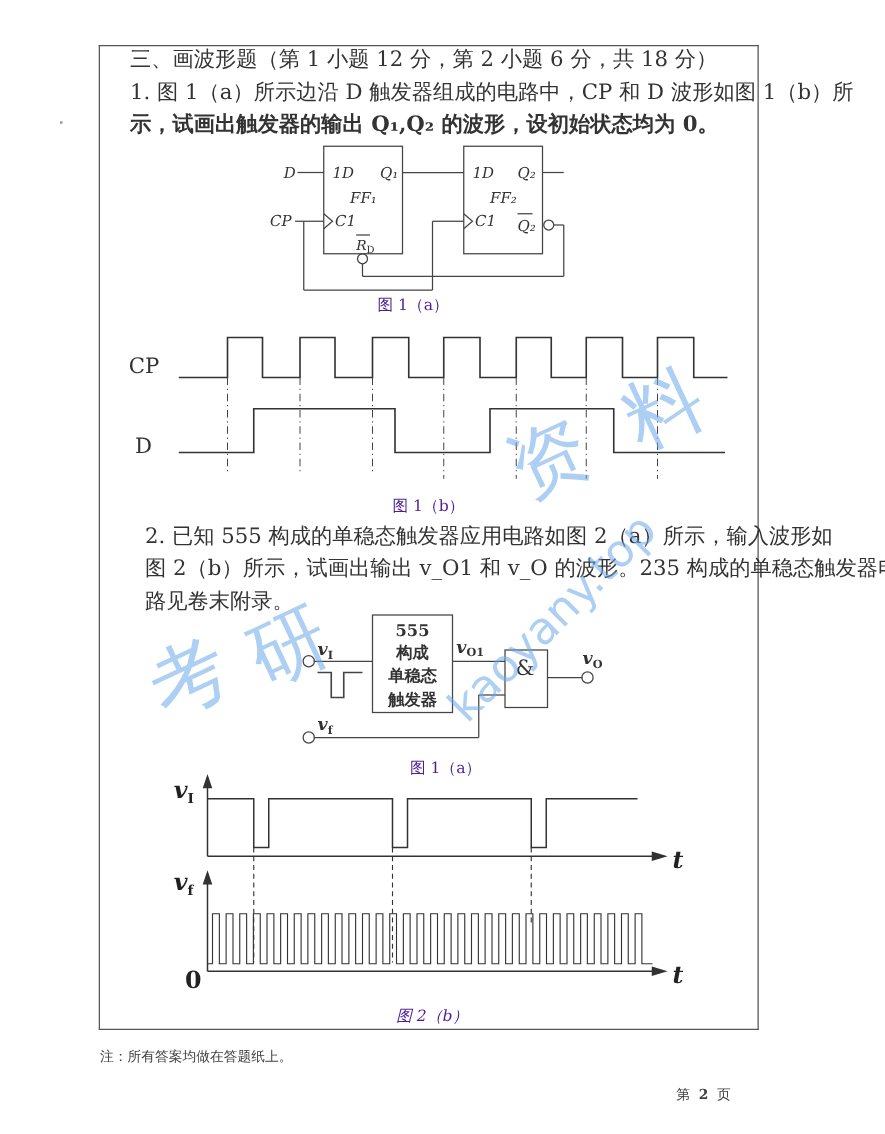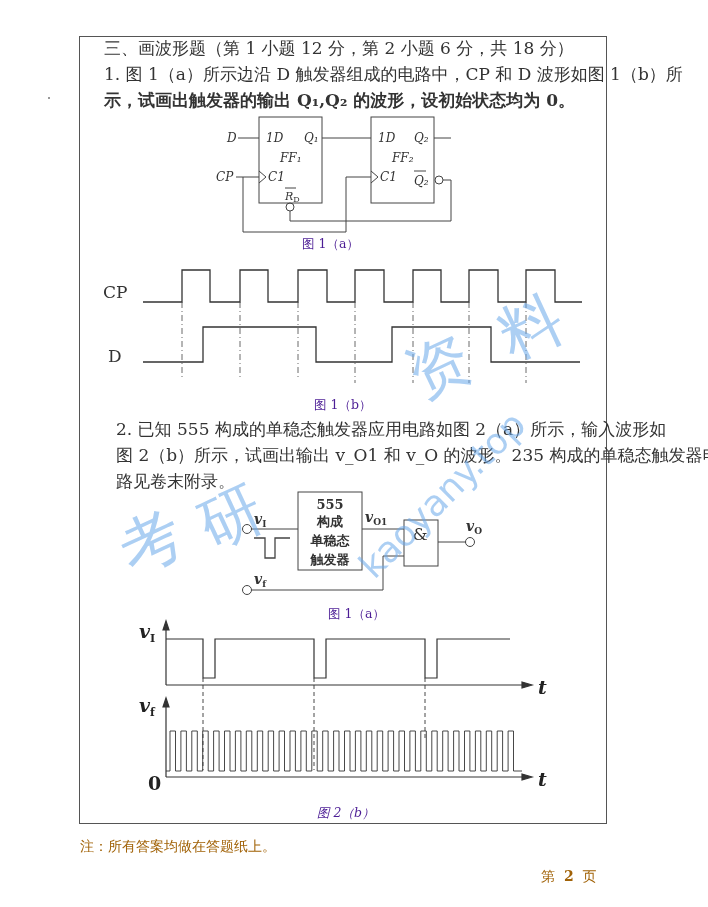--- a/index.html
+++ b/index.html
@@ -3,21 +3,21 @@
 <meta charset="utf-8">
 <style>
   html,body{margin:0;padding:0;background:#fff;}
   body{width:708px;height:907px;position:relative;overflow:hidden;font-family:"DejaVu Serif","Liberation Serif",serif;color:#2a2a2a;}
   .frame{position:absolute;left:79px;top:36px;width:528px;height:788px;border:1px solid #555;border-top:none;box-sizing:border-box;}
   .frame:before{content:"";position:absolute;left:-1px;top:0;width:528px;border-top:1px solid #555;}
   .txt{position:absolute;font-size:17px;line-height:20px;white-space:nowrap;color:#333;}
   .cap{position:absolute;font-size:12.5px;color:#4c1d95;}
   svg{position:absolute;left:0;top:0;}
   .wm{position:absolute;color:#6aa8ea;opacity:0.55;font-family:"DejaVu Sans","Liberation Sans",sans-serif;pointer-events:none;}
-  .footer{position:absolute;font-size:14px;color:#a16207;}
+  .footer{position:absolute;font-size:11px;color:#404040;}
   .dot{position:absolute;left:48px;top:97px;width:2px;height:2px;background:#999;}
 </style>
 </head>
 <body>
 
 <div class="dot"></div>
 <div class="frame"></div>
 
 <div class="txt" style="left:104px;top:38px;">三、画波形题（第 1 小题 12 分，第 2 小题 6 分，共 18 分）</div>
 <div class="txt" style="left:104px;top:64px;text-align:right;">1. 图 1（a）所示边沿 D 触发器组成的电路中，CP 和 D 波形如图 1（b）所</div>

